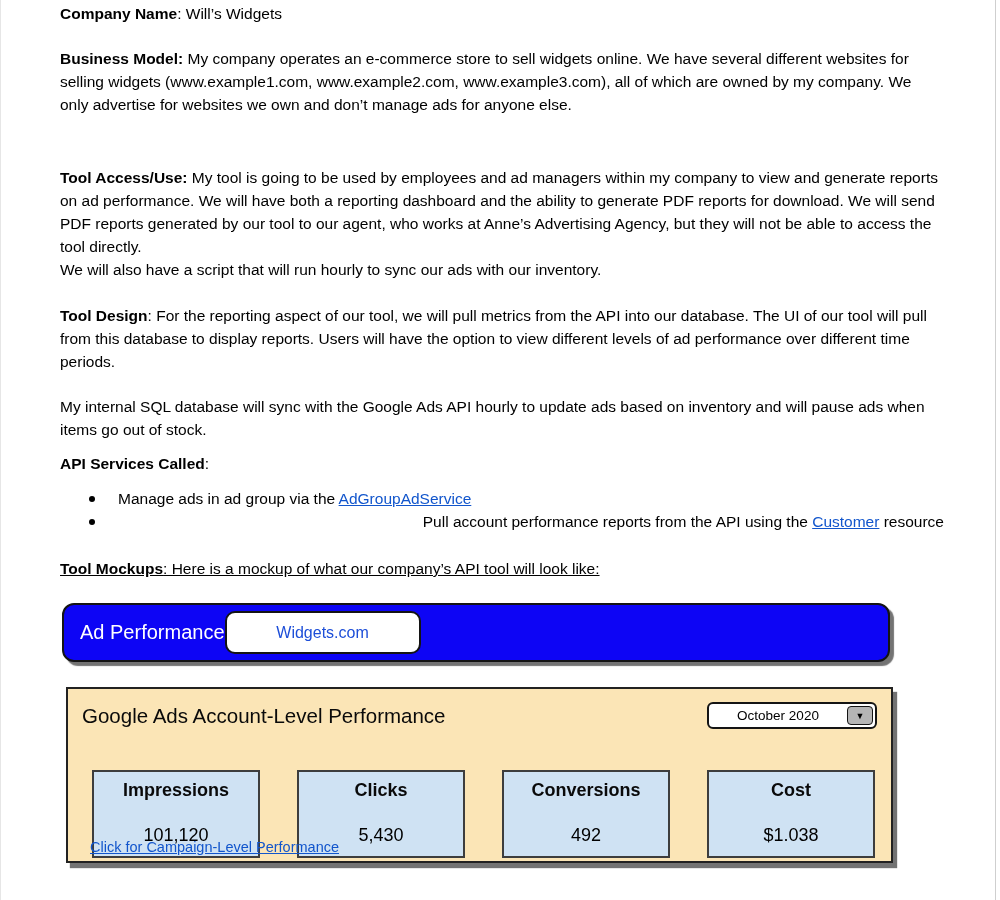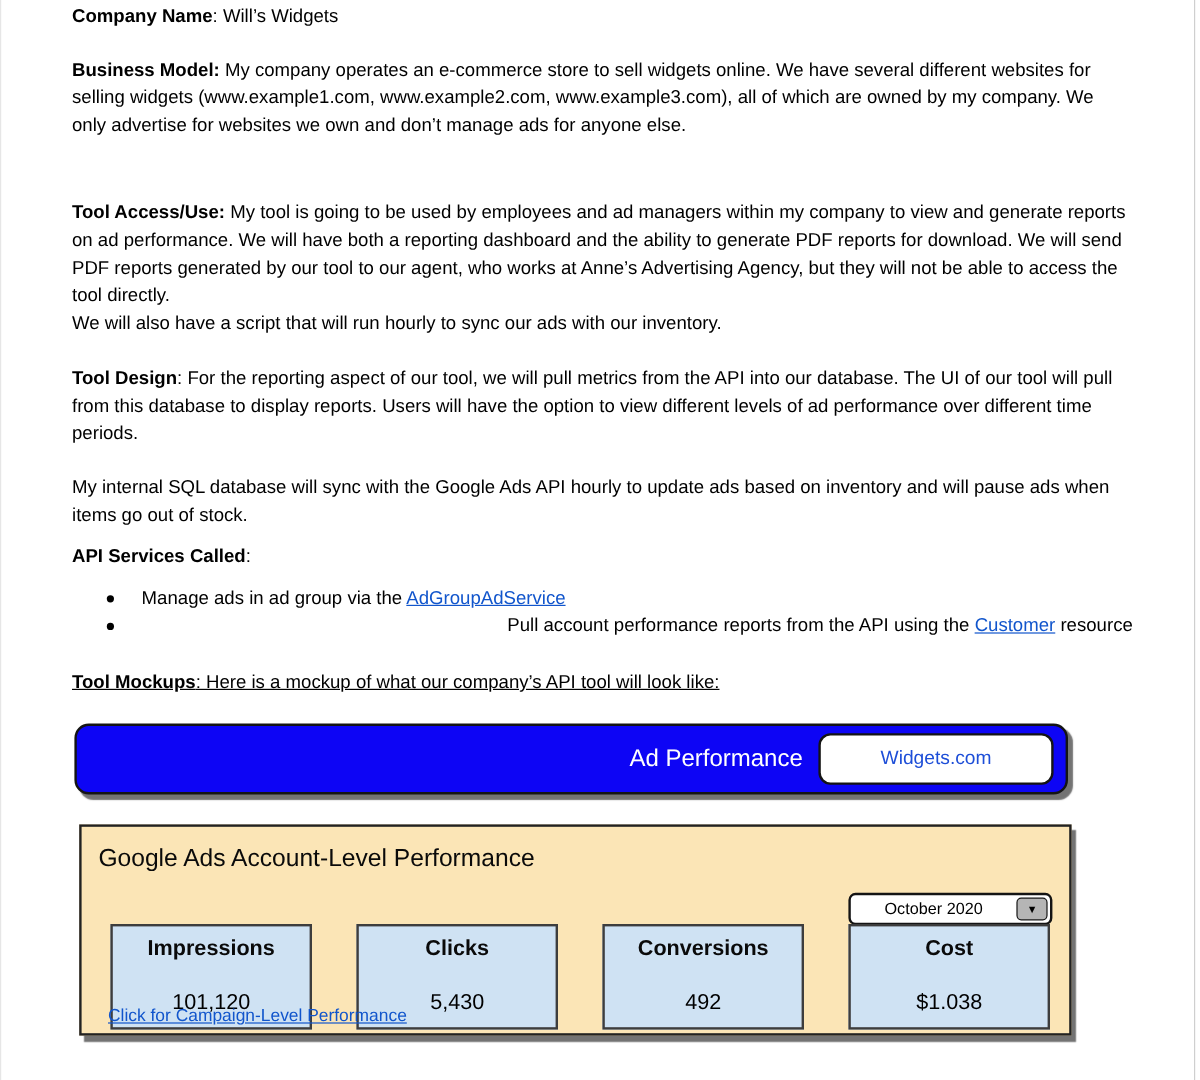--- a/index.html
+++ b/index.html
@@ -67,23 +67,22 @@
   .banner {
     position: absolute;
     left: 62px; top: 603px;
     width: 828px; height: 59px;
     background: var(--banner-blue, #0d05f5);
     border: 2px solid #141414;
     border-radius: 12px;
     box-shadow: 4px 4px 1px rgba(0,0,0,0.55);
     display: flex;
     align-items: center;
-    justify-content: flex-end;
+    justify-content: flex-start;
     padding: 0 10px 0 16px;
-    gap: 13px;
   }
   .banner-title {
     color: #ffffff;
     font-size: 20px;
   }
   .site-button {
     width: 196px; height: 43px;
     background: #ffffff;
     border: 2px solid #141414;
     border-radius: 10px;
@@ -118,21 +117,20 @@
     padding-top: 2px;
   }
   .dropdown {
     width: 170px; height: 27px;
     background: #ffffff;
     border: 2px solid #141414;
     border-radius: 6px;
     display: flex;
     align-items: center;
     cursor: pointer;
-    margin-top: 42px;
   }
   .dropdown-value {
     flex: 1;
     text-align: center;
     font-size: 13.5px;
     color: #000;
   }
   .dropdown-arrow-box {
     width: 26px; height: 19px;
     margin-right: 2px;

